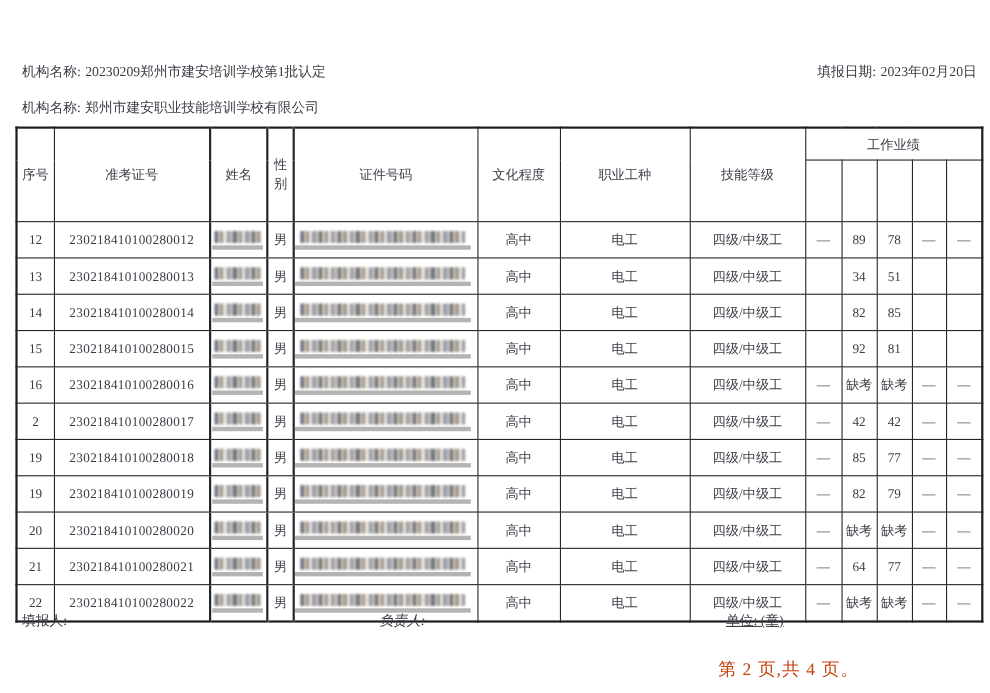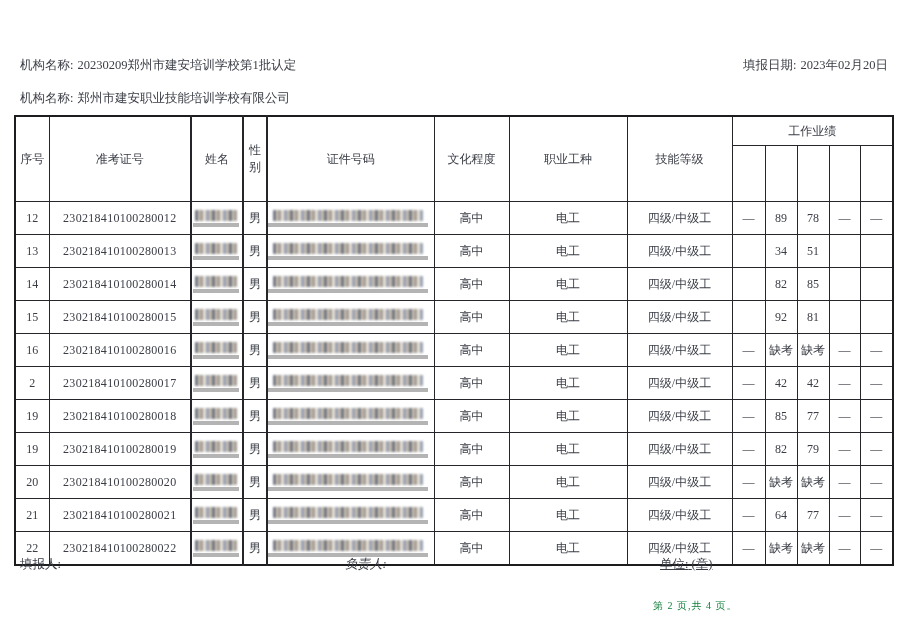--- a/index.html
+++ b/index.html
@@ -70,21 +70,21 @@
   .redact-name .redact-bar{width:46px;margin-left:-2px;}
   .redact-id .redact-px{width:150px;}
   .redact-id .redact-bar{width:160px;margin-left:-5px;}
 
   .footer-line{position:absolute;top:556px;left:0;width:900px;font-size:12.5px;}
   .footer-filler{position:absolute;left:20px;}
   .footer-manager{position:absolute;left:345px;font-style:italic;}
   .footer-unit{position:absolute;left:660px;text-decoration:underline;}
   .page-info{
     position:absolute;top:599px;left:653px;
-    font-size:10px;color:#15803d;letter-spacing:1px;
+    font-size:16px;color:#c2410c;letter-spacing:1px;
   }
 </style>
 </head>
 <body>
 
 <div class="page">
 
 
   <div class="meta-line meta-1">
     <span class="meta-pair"><span class="meta-label">机构名称:</span><span>20230209郑州市建安培训学校第1批认定</span></span>

